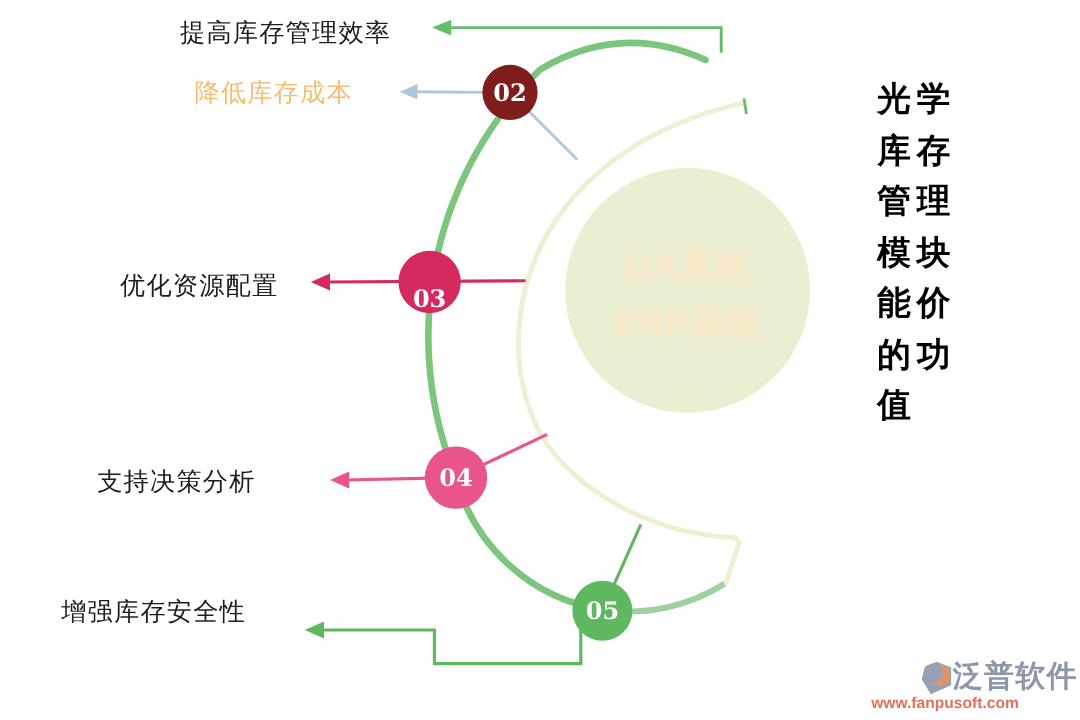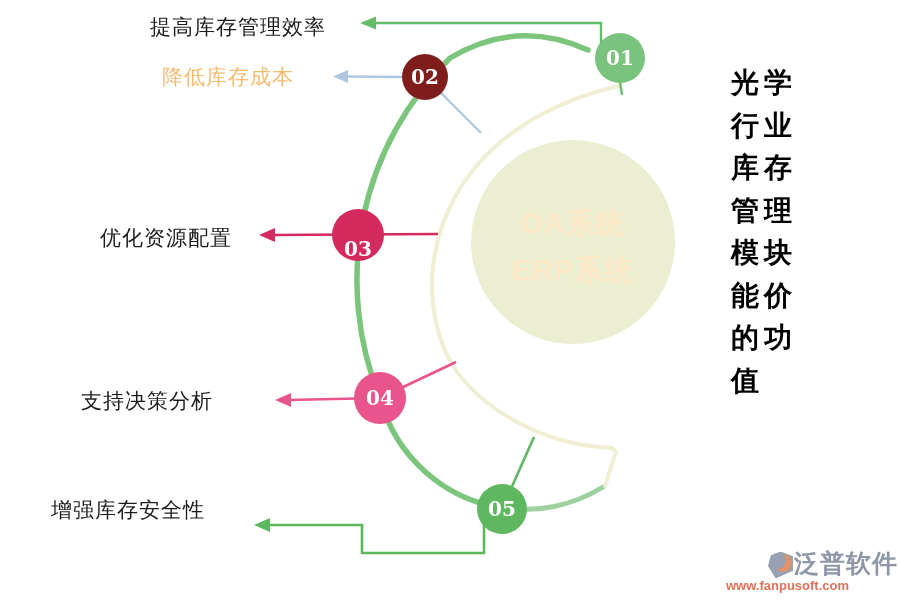--- a/index.html
+++ b/index.html
@@ -50,23 +50,20 @@
     <polygon points="254,525 270,518 270,532" fill="#5db75d" style="fill: rgb(93, 183, 93);"></polygon>
   </svg>
 
   <div class="center-bubble" style="background-color: rgb(236, 238, 210);">
     <div class="center-text" style="color: rgb(252, 232, 198);">
       <div>OA系统</div>
       <div>ERP系统</div>
     </div>
   </div>
 
-  <div class="node-circle" style="left: 595px; top: 33px; width: 50px; height: 50px; background-color: rgb(121, 195, 124);">
-    <span>01</span>
-  </div>
   <div class="node-circle" style="left: 402px; top: 54px; width: 46px; height: 46px; background-color: #7f1d1d;">
     <span>02</span>
   </div>
   <div class="node-circle" style="left: 332px; top: 209px; width: 52px; height: 52px; background-color: rgb(212, 42, 93); align-items: flex-end;">
     <span>03</span>
   </div>
   <div class="node-circle" style="left: 354px; top: 372px; width: 52px; height: 52px; background-color: rgb(233, 84, 140);">
     <span>04</span>
   </div>
   <div class="node-circle" style="left: 477px; top: 484px; width: 50px; height: 50px; background-color: rgb(95, 184, 96);">
@@ -74,21 +71,20 @@
   </div>
 
   <div class="node-label" style="left: 150px; top: 13px; color: rgb(28, 28, 28);">提高库存管理效率</div>
   <div class="node-label" style="left: 162px; top: 63px; color: rgb(247, 187, 112);">降低库存成本</div>
   <div class="node-label" style="left: 100px; top: 224px; color: rgb(28, 28, 28);">优化资源配置</div>
   <div class="node-label" style="left: 81px; top: 387px; color: rgb(28, 28, 28);">支持决策分析</div>
   <div class="node-label" style="left: 51px; top: 496px; color: rgb(28, 28, 28);">增强库存安全性</div>
 
   <div class="v-title">
     <div>光学</div>
-    <div>行业</div>
     <div>库存</div>
     <div>管理</div>
     <div>模块</div>
     <div>能价</div>
     <div>的功</div>
     <div>值</div>
   </div>
 
   <svg style="position:absolute;left:768px;top:551px;" width="25" height="28" viewBox="0 0 26 28">
     <defs>

